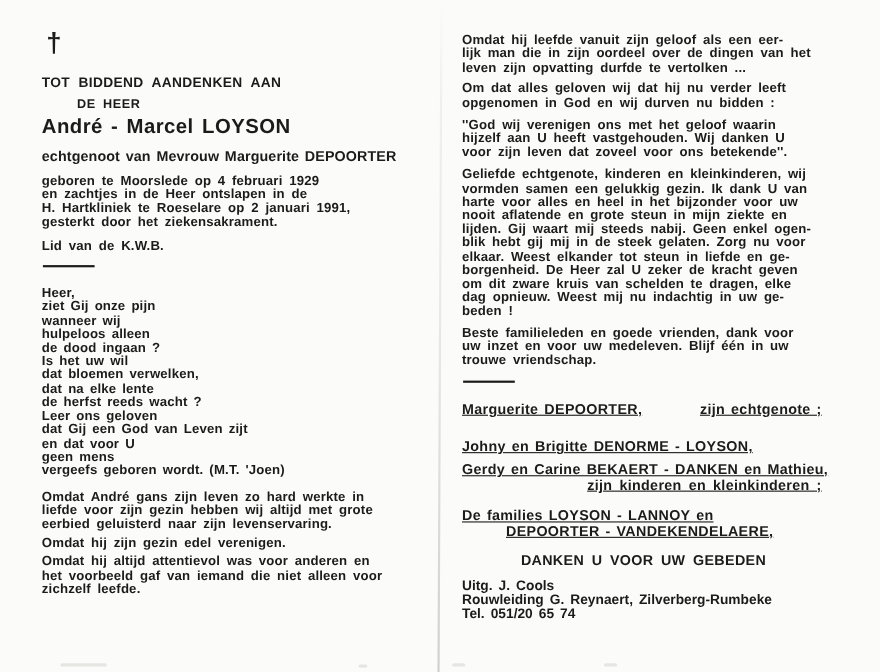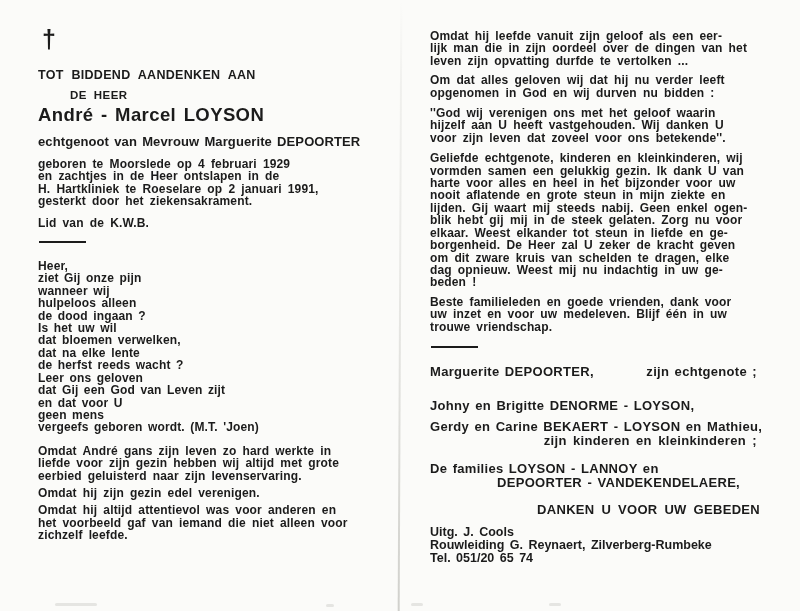--- a/index.html
+++ b/index.html
@@ -9,21 +9,21 @@
     background:#fbfbf9;
     font-family:"Liberation Sans","DejaVu Sans",sans-serif;
     font-weight:700;
     color:#1b1b1b;
     overflow:hidden;
     -webkit-font-smoothing:antialiased;
   }
   .pre{white-space:pre;}
   .col{position:absolute;top:26px;}
   .col-left{left:38px;width:332px;}
-  .col-right{left:430px;width:348px;}
+  .col-right{left:420px;width:348px;}
 
   .cross{font-size:25px;line-height:26px;margin-left:4px;}
   .intro{margin-top:17px;font-size:12.5px;line-height:13px;word-spacing:4px;letter-spacing:.3px;}
   .salutation{margin-top:7px;font-size:11.5px;line-height:12px;word-spacing:3px;letter-spacing:.5px;padding-left:32px;}
   .deceased{margin-top:4px;font-size:18.5px;line-height:19px;letter-spacing:.4px;word-spacing:2px;}
   .spouse{margin-top:11px;font-size:13px;line-height:14px;word-spacing:1.5px;letter-spacing:.1px;}
 
   .body-text{font-size:12px;line-height:12.4px;word-spacing:2.6px;letter-spacing:.15px;}
   .life{margin-top:9px;}
   .membership{margin-top:9px;}
@@ -31,29 +31,29 @@
   .poem{margin-top:17px;word-spacing:2px;}
   .para-l1{margin-top:11px;}
   .para{margin-top:6px;}
   .para-sm{margin-top:5px;}
 
   .r-para1{margin-top:4px;}
   .r-para{margin-top:7px;}
   .r-para-q{margin-top:8px;}
   .sep-right{margin-top:13px;}
 
-  .fam{font-size:13px;line-height:13.5px;letter-spacing:.3px;word-spacing:1.5px;}
+  .fam{font-size:13px;line-height:13.5px;letter-spacing:.3px;word-spacing:1.5px;text-decoration:underline;}
   .name-row{margin-top:17px;display:flex;justify-content:space-between;padding-right:21px;}
   .fam-group{margin-top:21px;}
   .fam-indent{margin-left:30px;margin-top:.5px;}
   .fam-gerdy{margin-top:7px;}
   .fam-role-right{text-align:right;padding-right:21px;margin-top:.5px;word-spacing:2.5px;}
   .families{margin-top:15px;}
-  .families-indent{margin-left:67px;margin-top:.5px;}
-  .thanks{margin-top:12px;text-align:right;padding-right:18px;font-size:13px;line-height:15px;word-spacing:3px;letter-spacing:.3px;}
+  .families-indent{margin-left:40px;margin-top:.5px;}
+  .thanks{margin-top:12px;text-align:center;padding-right:18px;font-size:13px;line-height:15px;word-spacing:3px;letter-spacing:.3px;}
   .publisher{margin-top:9px;font-size:12.5px;line-height:12.8px;word-spacing:2px;}
 
   .fold-line{
     position:absolute;left:399px;top:0;width:2px;height:611px;
     background:linear-gradient(to bottom,
       rgba(140,140,132,0) 0%,
       rgba(140,140,132,.10) 15%,
       rgba(140,140,132,.16) 45%,
       rgba(140,140,132,.30) 80%,
       rgba(140,140,132,.38) 100%);
@@ -129,21 +129,21 @@
 uw inzet en voor uw medeleven. Blijf één in uw
 trouwe vriendschap.</div>
     <hr class="sep sep-right">
 
     <div class="fam name-row">
       <span>Marguerite DEPOORTER,</span>
       <span>zijn echtgenote ;</span>
     </div>
     <div class="fam fam-group">
       <div>Johny en Brigitte DENORME - LOYSON,</div>
-      <div class="fam-gerdy">Gerdy en Carine BEKAERT - LOYSON en Mathieu,</div>
+      <div class="fam-gerdy">Gerdy en Carine BEKAERT - DANKEN en Mathieu,</div>
       <div class="fam-role-right">zijn kinderen en kleinkinderen ;</div>
     </div>
     <div class="fam families">
       <div>De families LOYSON - LANNOY en</div>
       <div class="families-indent">DEPOORTER - VANDEKENDELAERE,</div>
     </div>
     <div class="thanks">
       <div>DANKEN U VOOR UW GEBEDEN</div>
     </div>
     <div class="publisher pre">Uitg. J. Cools

